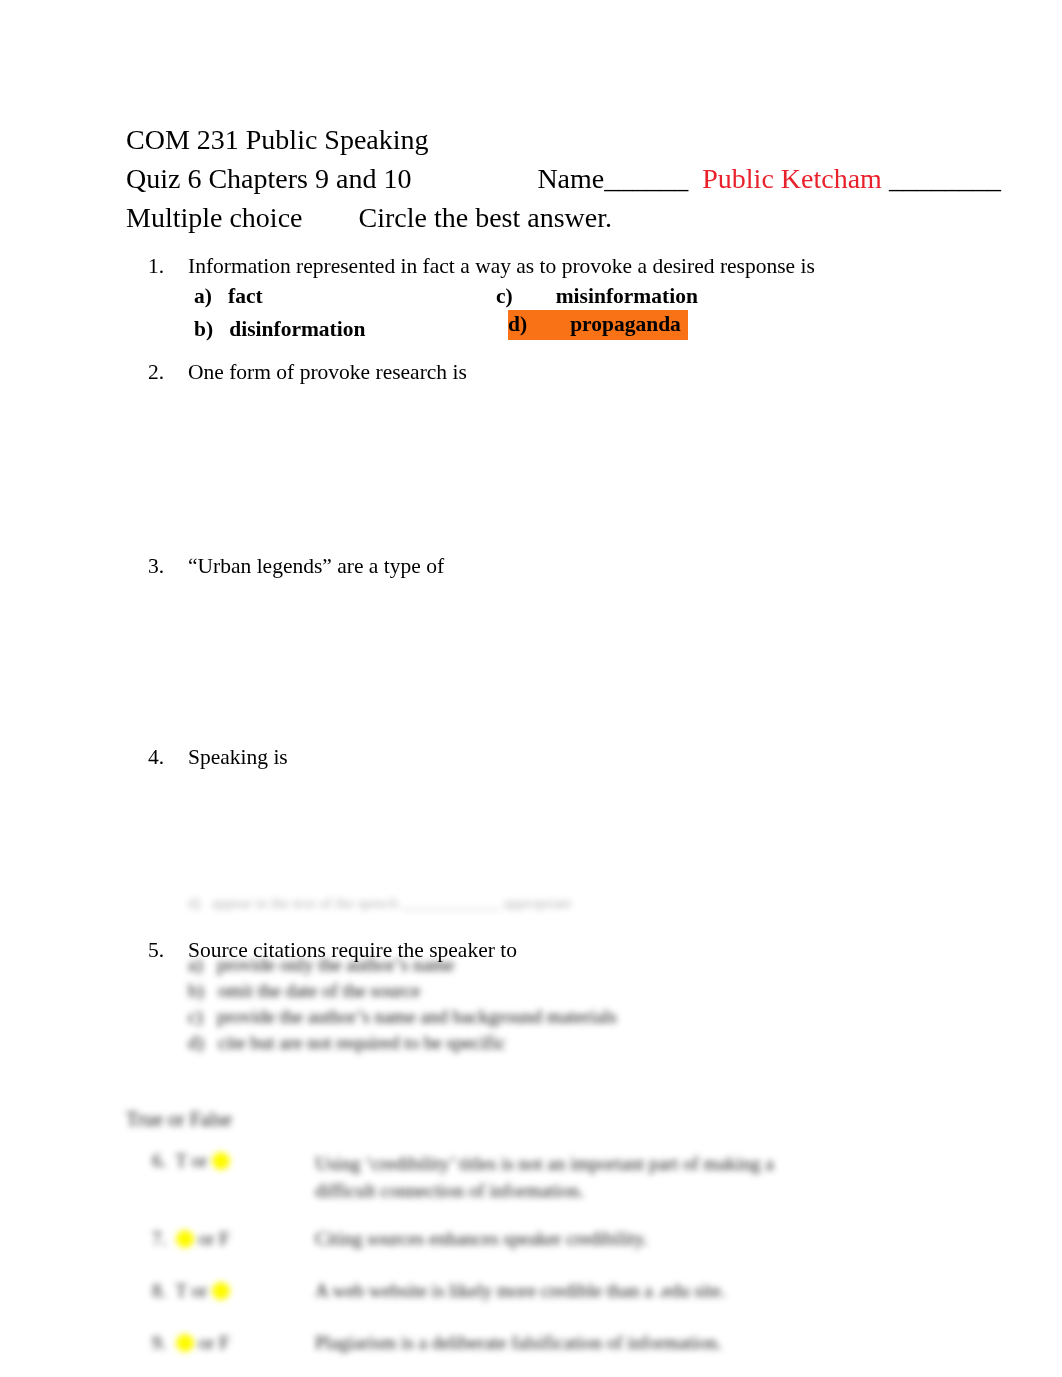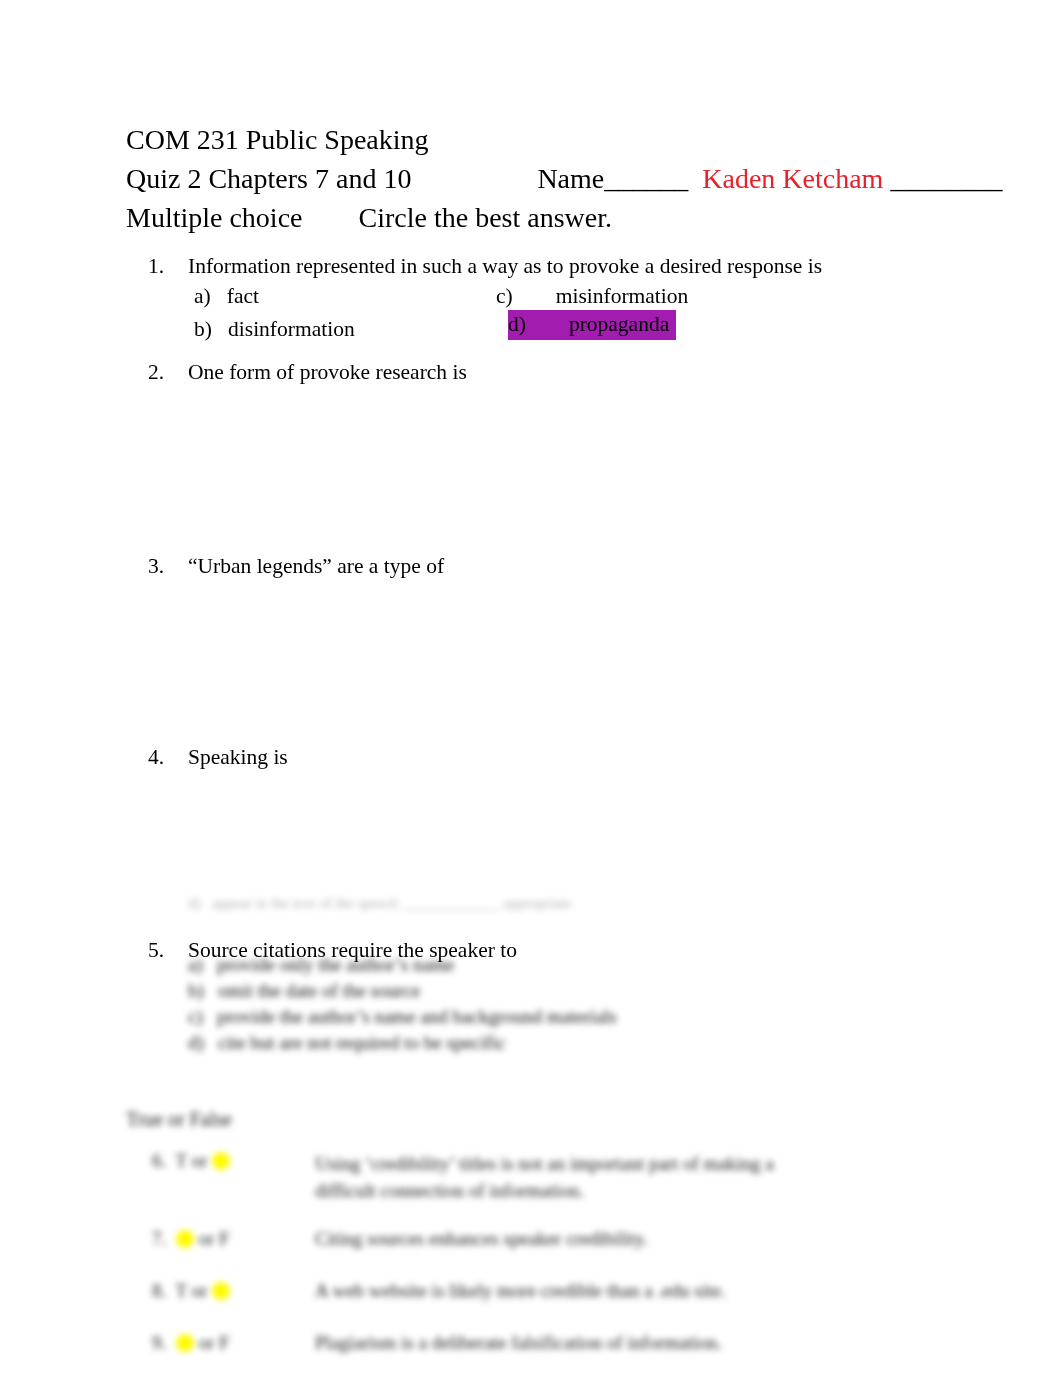--- a/index.html
+++ b/index.html
@@ -62,21 +62,21 @@
     position: relative;
     height: 54px;
   }
   .opt {
     position: absolute;
     font-size: 21.5px;
     line-height: 27px;
     white-space: pre;
   }
   .hl {
-    background: #a21caf;
+    background: #f97316;
   }
   .faint-line {
     position: absolute;
     left: 188px;
     top: 895px;
     width: 484px;
     height: 9px;
     color: #6f6f6f;
     font-size: 15px;
     white-space: pre;
@@ -120,30 +120,30 @@
 </style>
 </head>
 <body>
 
 <div class="page">
 
   <div class="doc">
 
     <div class="line">COM 231 Public Speaking</div>
 
-    <div class="line name-row"><span>Quiz 2 Chapters 7 and 10</span><span>                  </span><span>Name______</span><span>  </span><span class="name-value">Kaden Ketcham</span><span> </span><span>________</span></div>
+    <div class="line name-row"><span>Quiz 6 Chapters 9 and 10</span><span>                  </span><span>Name______</span><span>  </span><span class="name-value">Public Ketcham</span><span> </span><span>________</span></div>
 
     <div class="line">Multiple choice        Circle the best answer.</div>
 
     <div class="q-block" style="margin-top:16px;">
       <div class="q-item">
         <span class="q-num">1.</span>
-        <span class="q-text">Information represented in such a way as to provoke a desired response is</span>
-      </div>
-      <div class="opts" style="margin-top:4px;">
+        <span class="q-text">Information represented in fact a way as to provoke a desired response is</span>
+      </div>
+      <div class="opts" style="margin-top:4px;font-weight:bold;">
         <span class="opt" style="left:6px; top:0;"><span>a)</span>   <span>fact</span></span>
         <span class="opt" style="left:6px; top:33px;"><span>b)</span>   <span>disinformation</span></span>
         <span class="opt" style="left:308px; top:0;"><span>c)</span>        <span>misinformation</span></span>
         <span class="opt hl" style="left:320px; top:27px; padding:1px 7px 2px 0;"><span>d)</span>        <span>propaganda</span></span>
       </div>
     </div>
 
     <div class="q-block" style="margin-top:22px;">
       <div class="q-item">
         <span class="q-num">2.</span>

